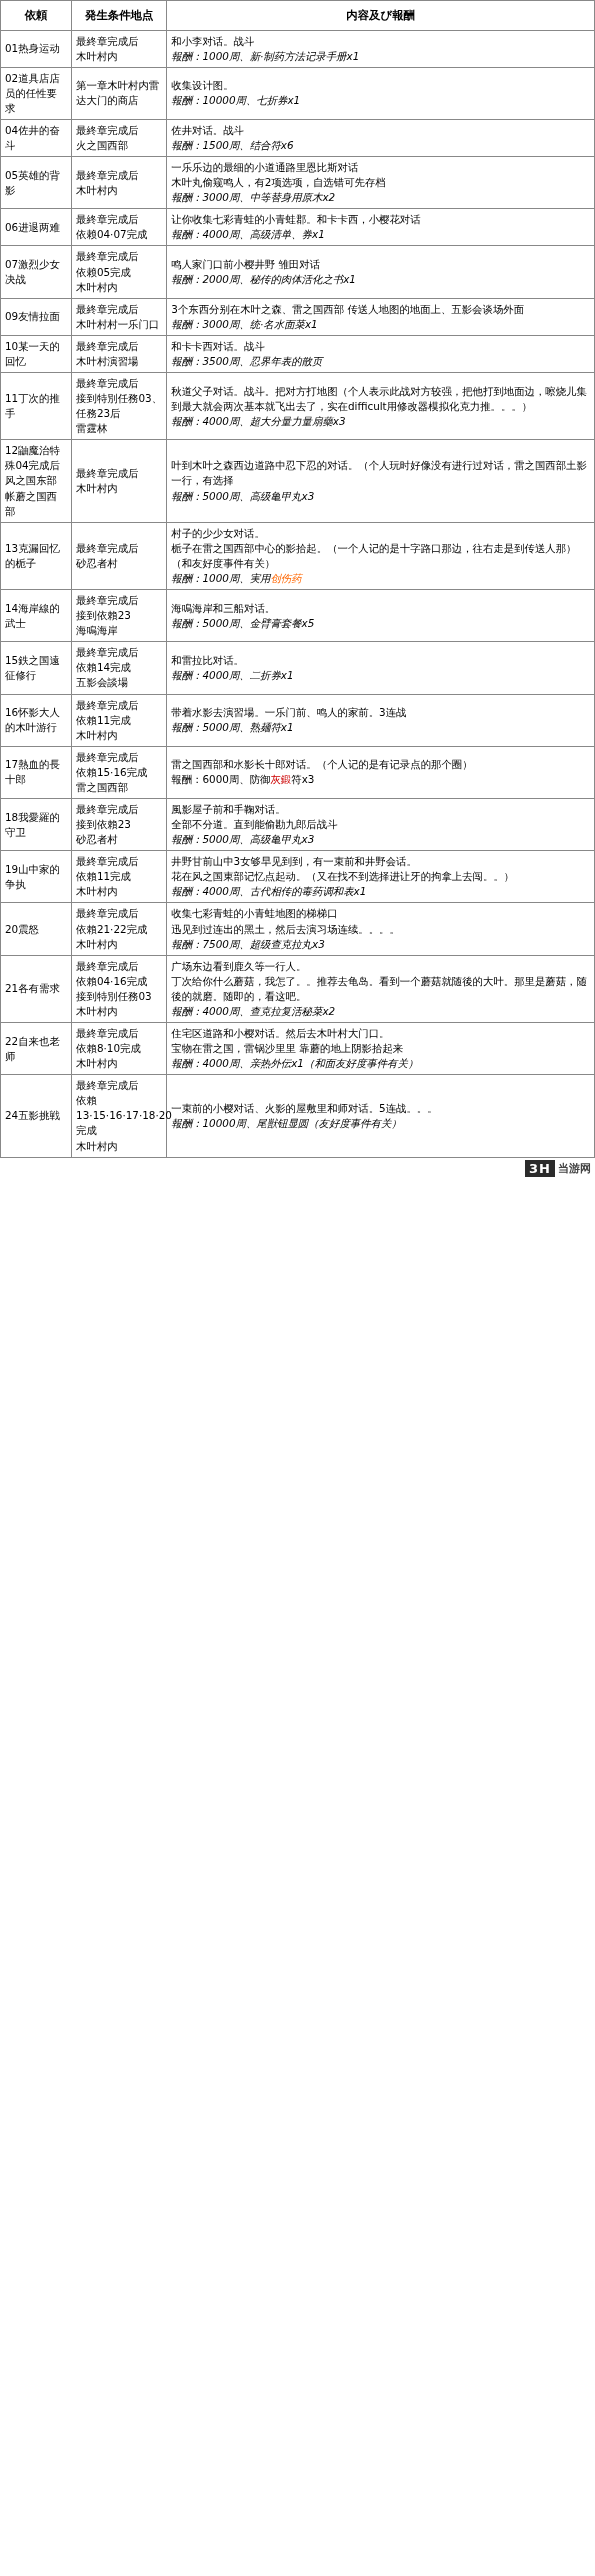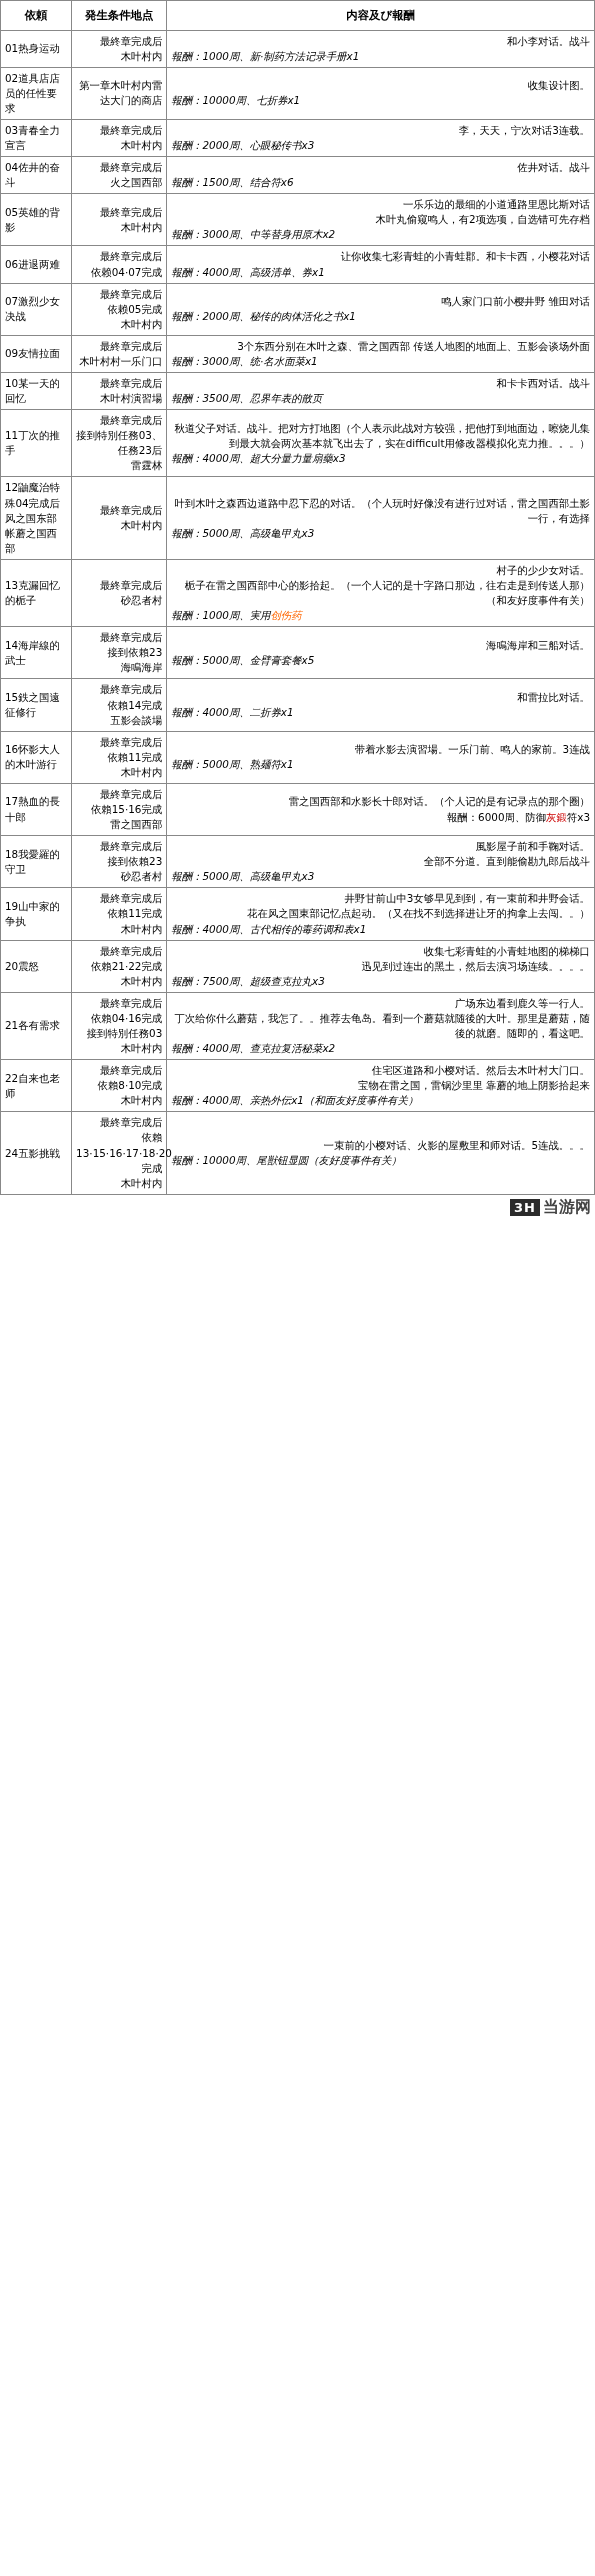--- a/index.html
+++ b/index.html
@@ -39,33 +39,33 @@
 
   td.cell-name {
     text-align: left;
     font-size: 10.4px;
     letter-spacing: 0px;
     padding-left: 3px;
     padding-right: 2px;
     margin-top: 40px;
   }
   td.cell-cond {
-    text-align: right;
+    text-align: left;
     font-size: 10px;
     line-height: 1.5;
     padding-left: 3px;
     padding-right: 2px;
   }
   td.cell-desc {
     text-align: left;
     font-size: 10.4px;
     line-height: 1.6;
     padding-left: 6px;
   }
-  .desc-line { display: block; white-space: normal; text-align: right; }
+  .desc-line { display: block; white-space: normal; }
   .reward-line { display: block; font-style: italic; }
   .hl-orange { color: #ff6600; }
   .hl-red { color: #cc0000; }
 
   .footer-badge {
     position: relative;
     width: 595px;
     height: 28px;
     background: #ffffff;
   }
@@ -82,21 +82,21 @@
   .badge-3h {
     display: inline-block;
     background: #2b2b2b;
     color: #ffffff;
     padding: 1px 4px;
     font-size: 13px;
     font-weight: bold;
     letter-spacing: 1px;
     margin-right: 3px;
   }
-  .badge-text { color: #444444; font-size: 16px; }
+  .badge-text { color: #444444; font-size: 11px; }
 </style>
 </head>
 <body>
 
 <div class="wrap">
 
   <table class="quest-table">
     <colgroup>
       <col class="c-name">
       <col class="c-cond">
@@ -120,28 +120,20 @@
         </tr>
         <tr>
           <td class="cell-name">02道具店店员的任性要求</td>
           <td class="cell-cond">第一章木叶村内雷达大门的商店</td>
           <td class="cell-desc">
             <span class="desc-line">收集设计图。</span>
             <span class="reward-line">報酬：10000周、七折券x1</span>
           </td>
         </tr>
         <tr>
-          <td class="cell-name">03青春全力宣言</td>
-          <td class="cell-cond">最終章完成后<br>木叶村内</td>
-          <td class="cell-desc">
-            <span class="desc-line">李，天天，宁次对话3连载。</span>
-            <span class="reward-line">報酬：2000周、心眼秘传书x3</span>
-          </td>
-        </tr>
-        <tr>
           <td class="cell-name">04佐井的奋斗</td>
           <td class="cell-cond">最終章完成后<br>火之国西部</td>
           <td class="cell-desc">
             <span class="desc-line">佐井对话。战斗</span>
             <span class="reward-line">報酬：1500周、结合符x6</span>
           </td>
         </tr>
         <tr>
           <td class="cell-name">05英雄的背影</td>
           <td class="cell-cond">最終章完成后<br>木叶村内</td>

